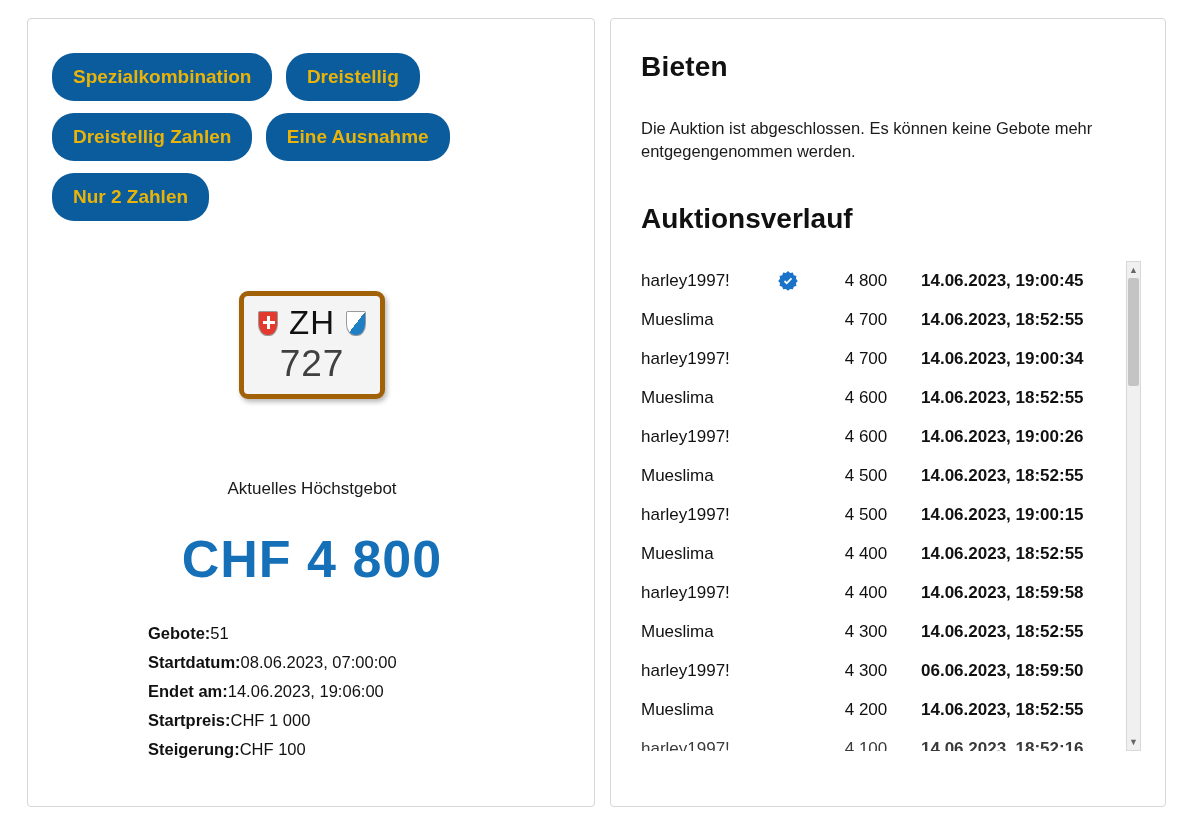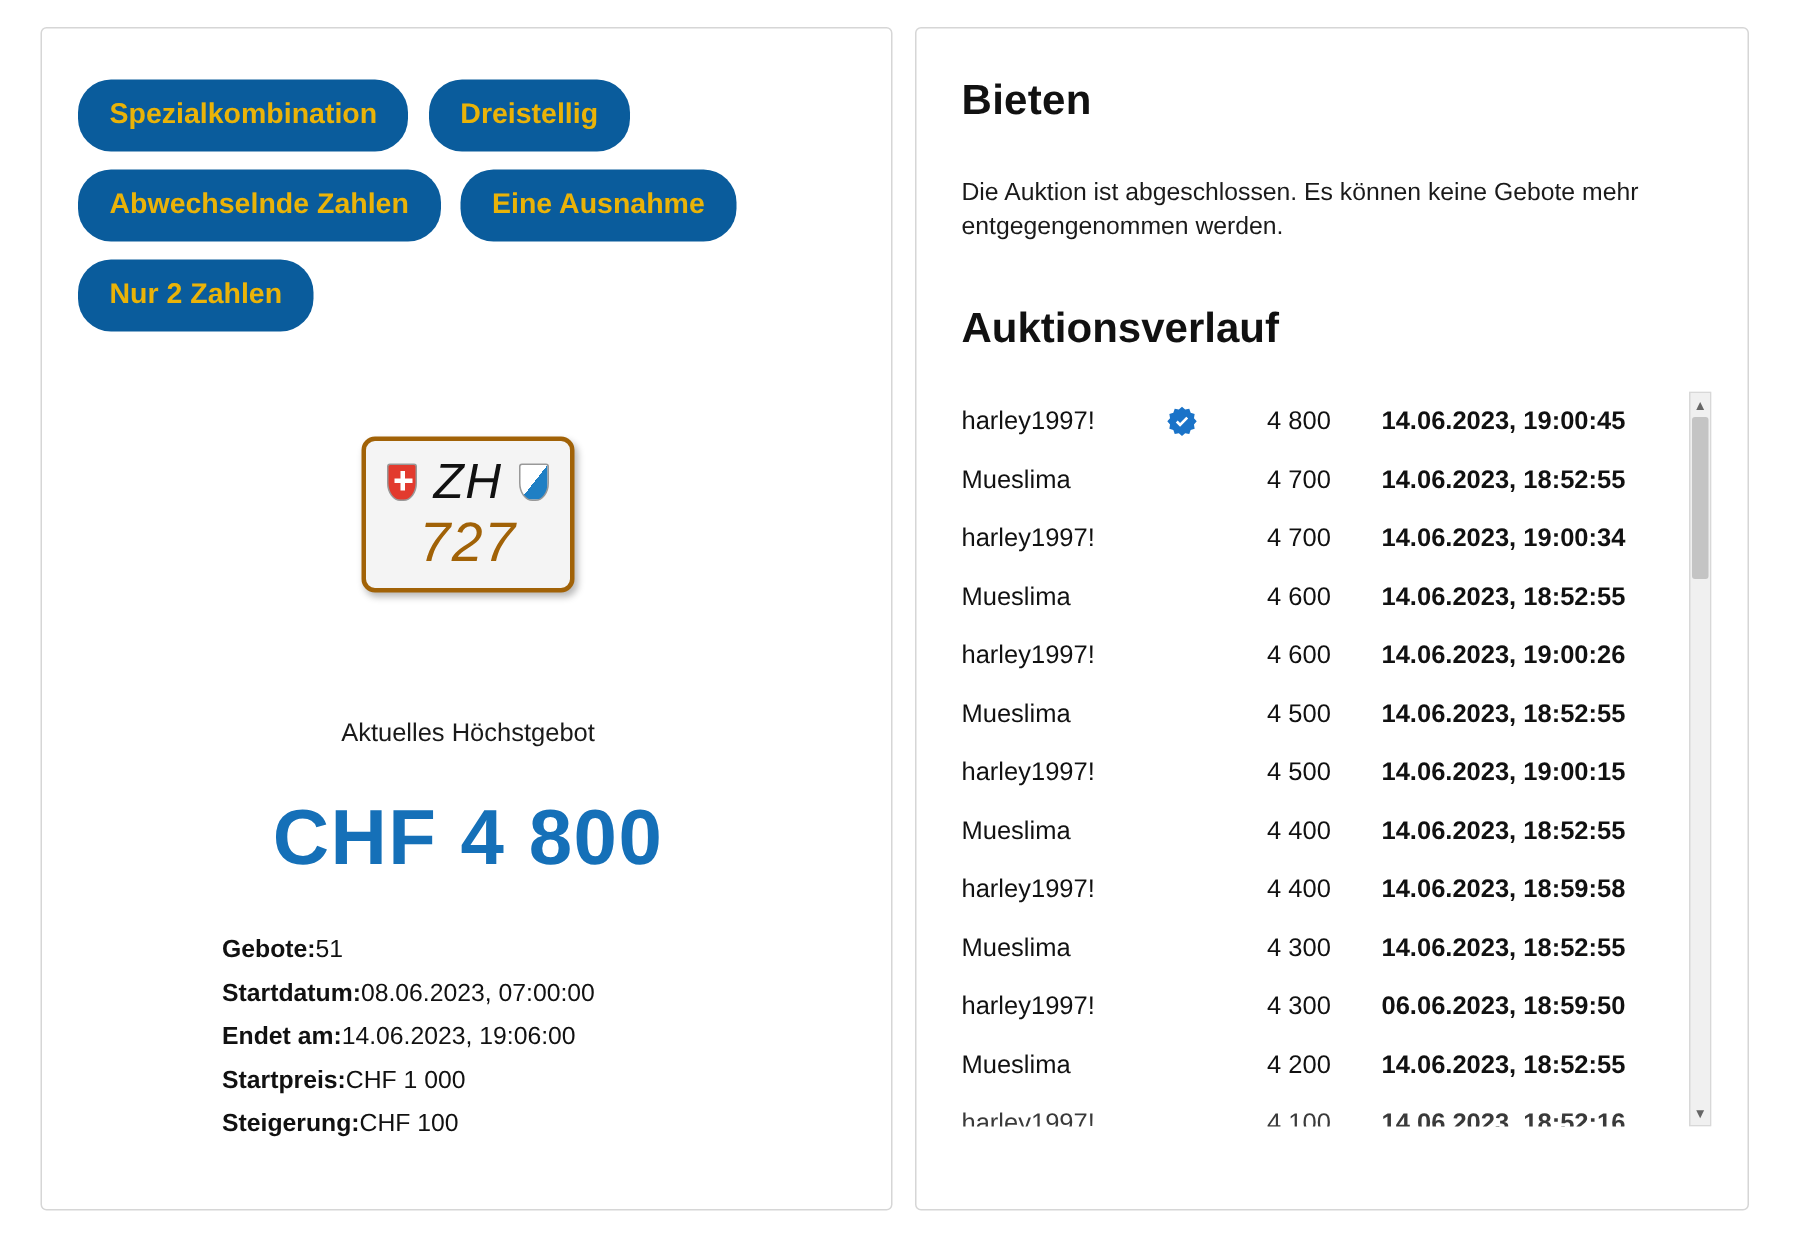--- a/index.html
+++ b/index.html
@@ -53,26 +53,25 @@
   .plate-wrap {
     position: absolute;
     left: 0;
     top: 272px;
     width: 568px;
     text-align: center;
   }
   .plate {
     display: inline-block;
     background: #f4f4f4;
-    border: 3px solid #a16207;
+    border: 5px solid #a16207;
     border-radius: 9px;
     box-shadow: 2px 3px 5px rgba(0,0,0,0.28);
     padding: 8px 14px 10px 14px;
     width: 108px;
-    font-style: italic;
   }
   .plate-row1 {
     display: flex;
     align-items: center;
     justify-content: space-between;
     height: 38px;
   }
   .plate-canton {
     font-size: 33px;
     font-weight: normal;
@@ -96,21 +95,21 @@
     position: absolute;
     background: #fff;
   }
   .shield-ch::before { left: 8px; top: 4px; width: 3px; height: 13px; }
   .shield-ch::after { left: 3.5px; top: 9px; width: 12px; height: 3px; }
   .shield-zh {
     background: linear-gradient(to bottom right, #ffffff 0 50%, #1f7fc4 50% 100%);
   }
   .plate-number {
     font-size: 37px;
-    color: #a16207;
+    color: #404040;
     text-align: center;
     line-height: 40px;
     margin-top: 2px;
     letter-spacing: 1px;
   }
 
   .bid-label {
     position: absolute;
     left: 0;
     top: 460px;
@@ -274,21 +273,21 @@
 </head>
 <body>
 
 <div id="page">
 
   <div class="left-panel">
 
     <div class="tag-area">
       <span class="tag">Spezialkombination</span>
       <span class="tag">Dreistellig</span>
-      <span class="tag">Abwechselnde Zahlen</span>
+      <span class="tag">Dreistellig Zahlen</span>
       <span class="tag">Eine Ausnahme</span>
       <span class="tag">Nur 2 Zahlen</span>
     </div>
 
     <div class="plate-wrap">
       <div class="plate">
         <div class="plate-row1">
           <span class="shield shield-ch"></span>
           <span class="plate-canton">ZH</span>
           <span class="shield shield-zh"></span>

